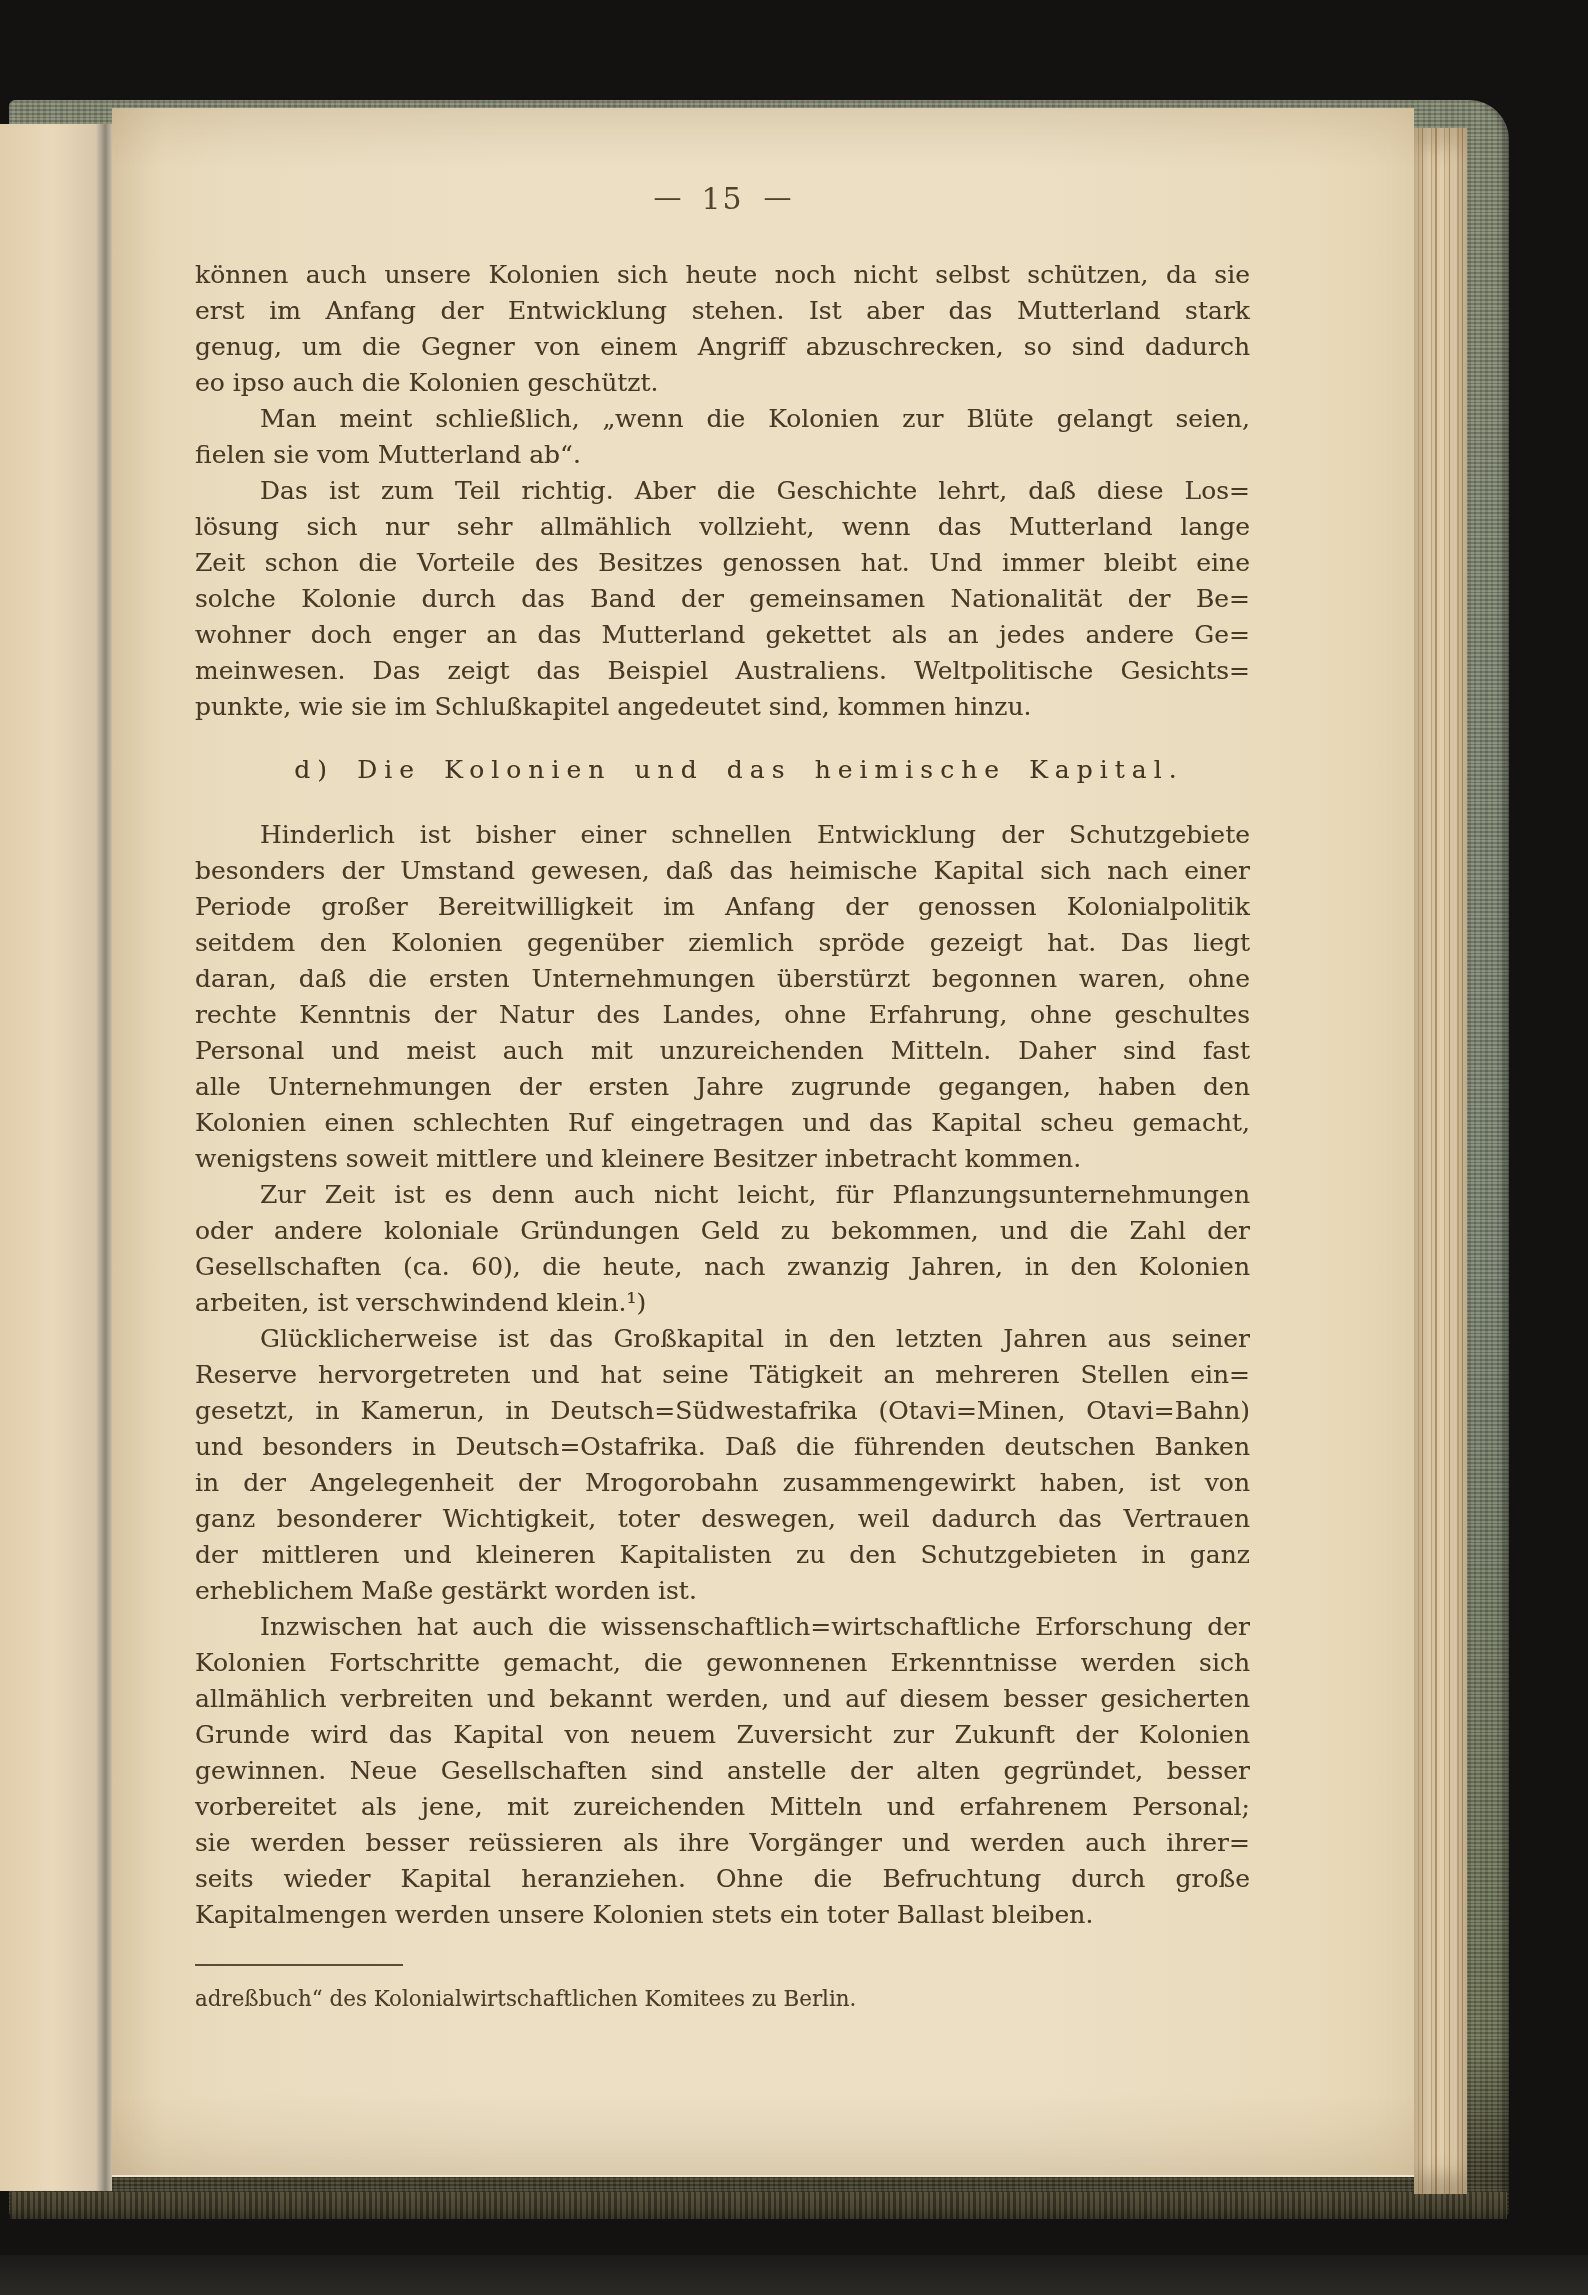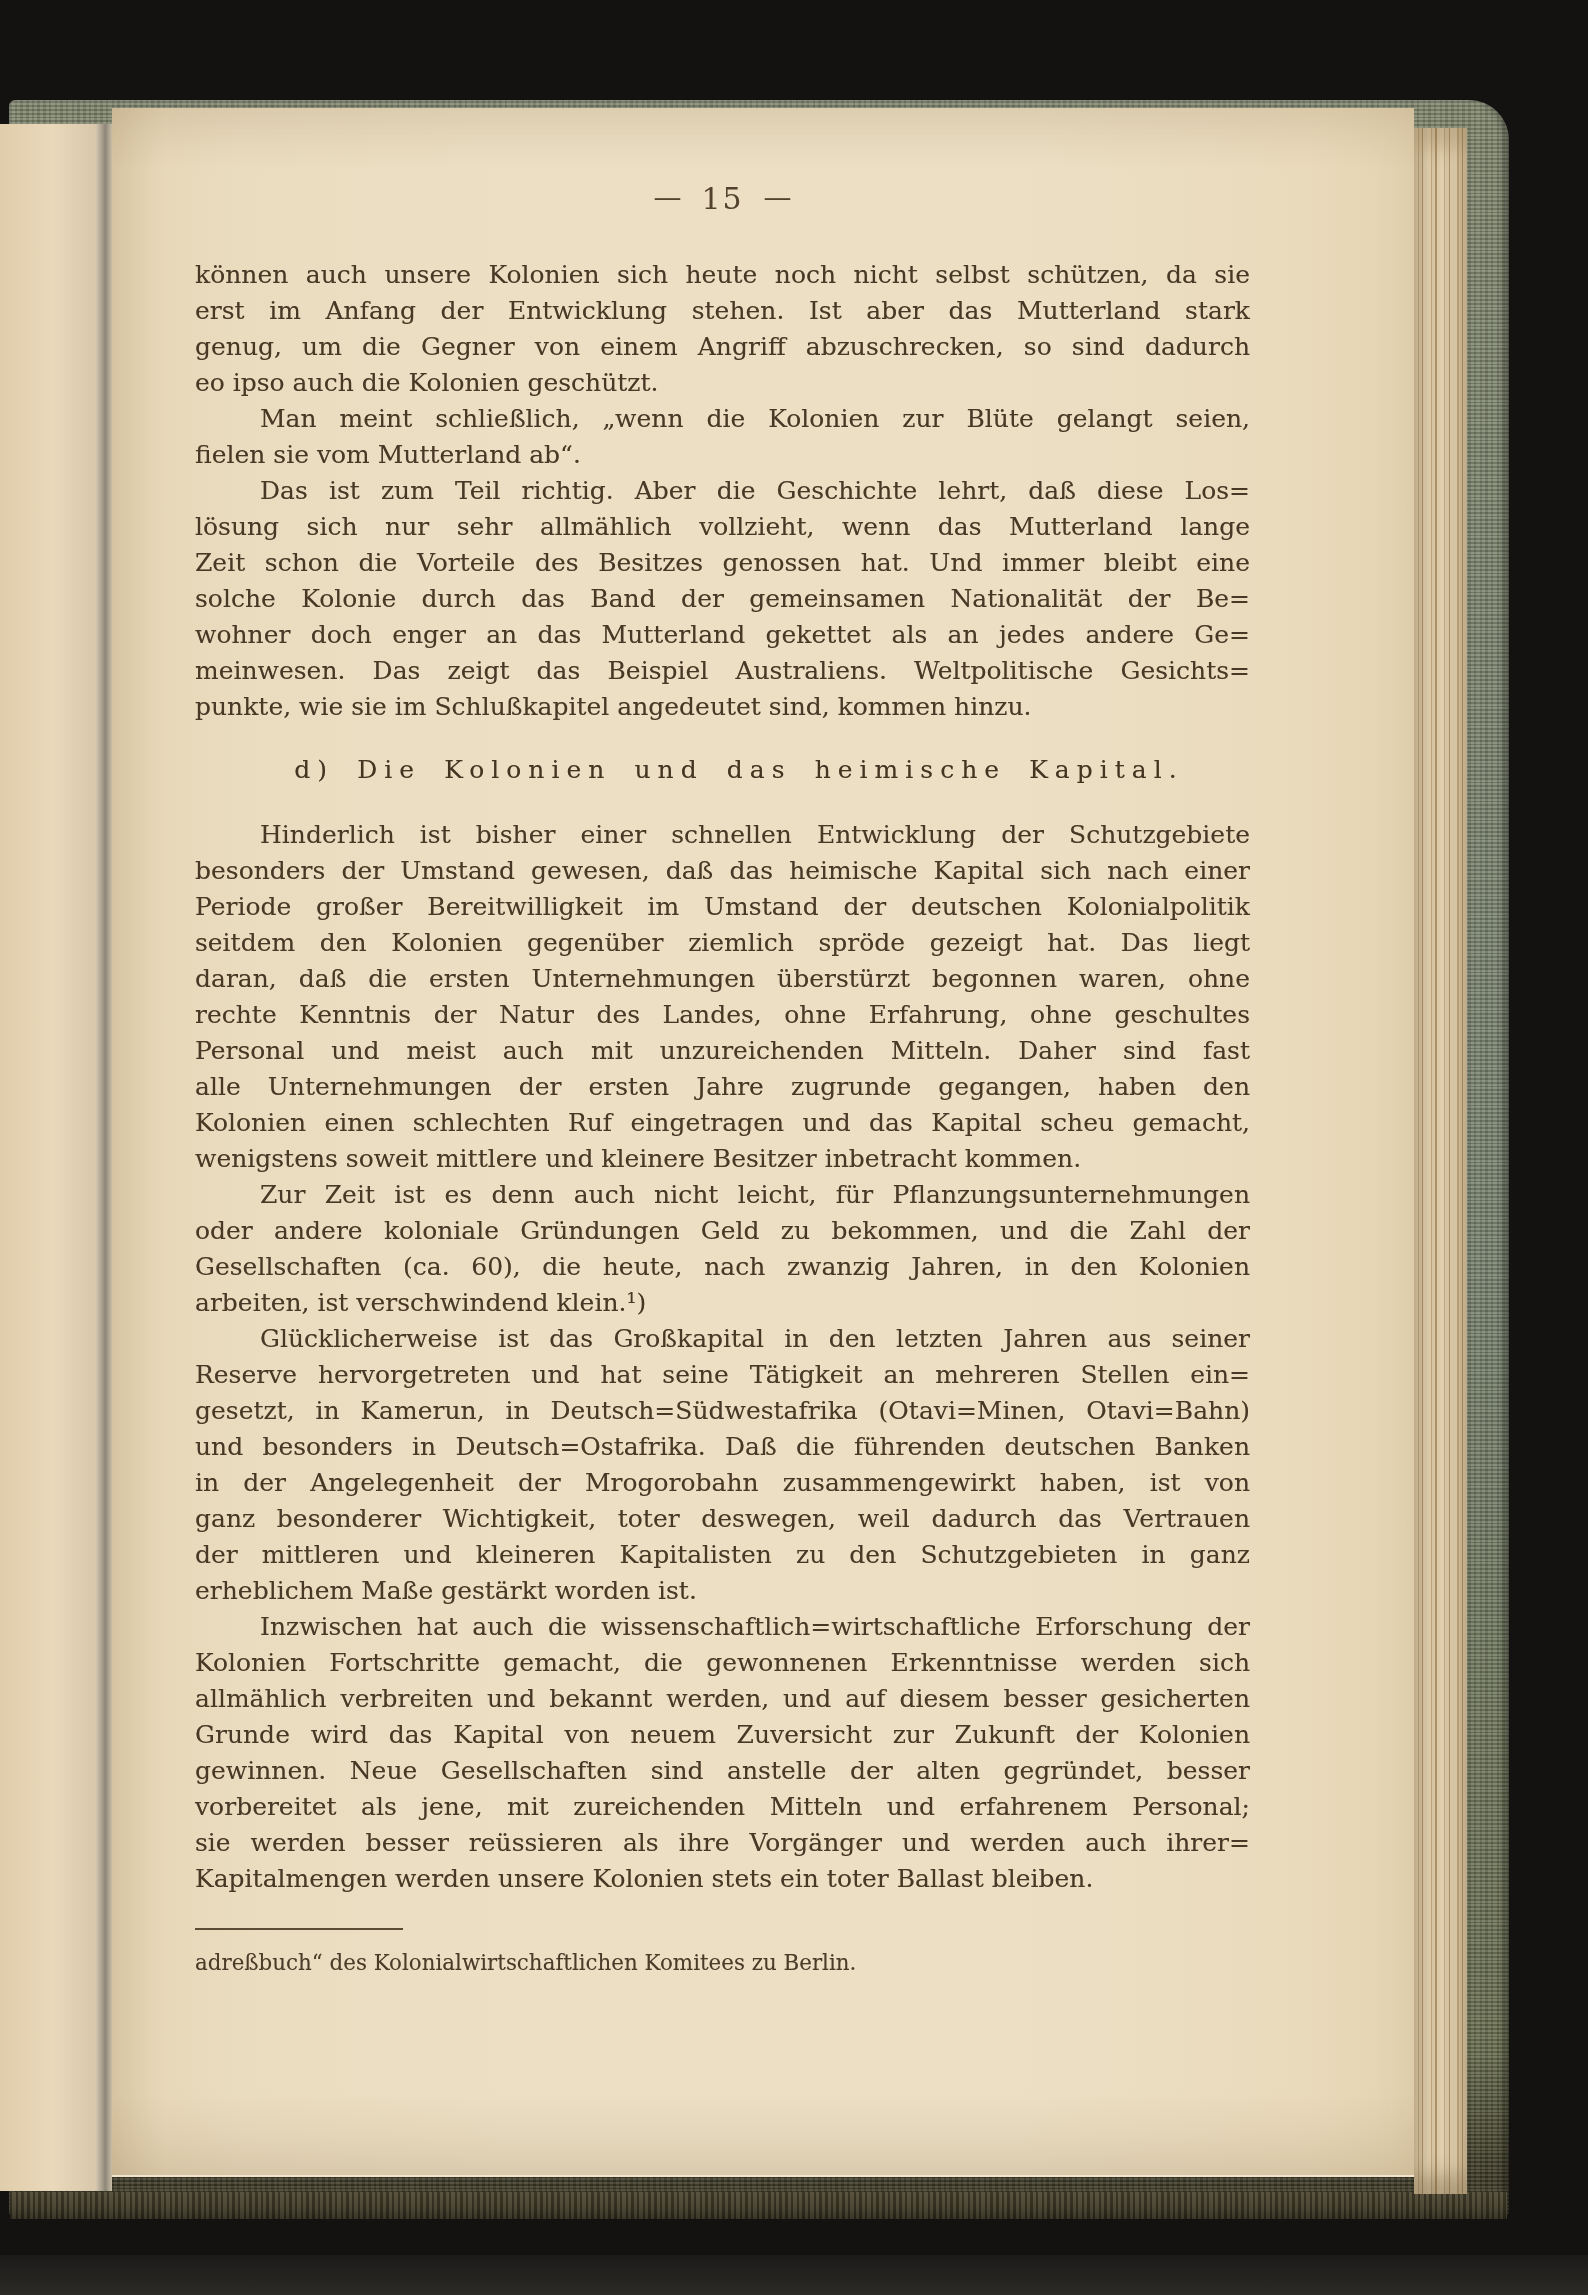--- a/index.html
+++ b/index.html
@@ -144,21 +144,21 @@
         <div class="line">wohner doch enger an das Mutterland gekettet als an jedes andere Ge=</div>
         <div class="line">meinwesen.  Das zeigt das Beispiel Australiens.  Weltpolitische Gesichts=</div>
         <div class="line plast">punkte, wie sie im Schlußkapitel angedeutet sind, kommen hinzu.</div>
       </div>
 
       <div class="heading">d) Die Kolonien und das heimische Kapital.</div>
 
       <div class="para">
         <div class="line pindent">Hinderlich ist bisher einer schnellen Entwicklung der Schutzgebiete</div>
         <div class="line">besonders der Umstand gewesen, daß das heimische Kapital sich nach einer</div>
-        <div class="line">Periode großer Bereitwilligkeit im Umstand der deutschen Kolonialpolitik</div>
+        <div class="line">Periode großer Bereitwilligkeit im Anfang der genossen Kolonialpolitik</div>
         <div class="line">seitdem den Kolonien gegenüber ziemlich spröde gezeigt hat.  Das liegt</div>
         <div class="line">daran, daß die ersten Unternehmungen überstürzt begonnen waren, ohne</div>
         <div class="line">rechte Kenntnis der Natur des Landes, ohne Erfahrung, ohne geschultes</div>
         <div class="line">Personal und meist auch mit unzureichenden Mitteln.  Daher sind fast</div>
         <div class="line">alle Unternehmungen der ersten Jahre zugrunde gegangen, haben den</div>
         <div class="line">Kolonien einen schlechten Ruf eingetragen und das Kapital scheu gemacht,</div>
         <div class="line plast">wenigstens soweit mittlere und kleinere Besitzer inbetracht kommen.</div>
       </div>
 
       <div class="para">
@@ -180,20 +180,21 @@
       </div>
 
       <div class="para">
         <div class="line pindent">Inzwischen hat auch die wissenschaftlich=wirtschaftliche Erforschung der</div>
         <div class="line">Kolonien Fortschritte gemacht, die gewonnenen Erkenntnisse werden sich</div>
         <div class="line">allmählich verbreiten und bekannt werden, und auf diesem besser gesicherten</div>
         <div class="line">Grunde wird das Kapital von neuem Zuversicht zur Zukunft der Kolonien</div>
         <div class="line">gewinnen.  Neue Gesellschaften sind anstelle der alten gegründet, besser</div>
         <div class="line">vorbereitet als jene, mit zureichenden Mitteln und erfahrenem Personal;</div>
         <div class="line">sie werden besser reüssieren als ihre Vorgänger und werden auch ihrer=</div>
+        <div class="line">seits wieder Kapital heranziehen.  Ohne die Befruchtung durch große</div>
         <div class="line plast">Kapitalmengen werden unsere Kolonien stets ein toter Ballast bleiben.</div>
       </div>
 
       <div class="footnote-rule"></div>
 
       <div class="footnote">
         <div class="fline flast">adreßbuch“ des Kolonialwirtschaftlichen Komitees zu Berlin.</div>
       </div>
 
     </div>

